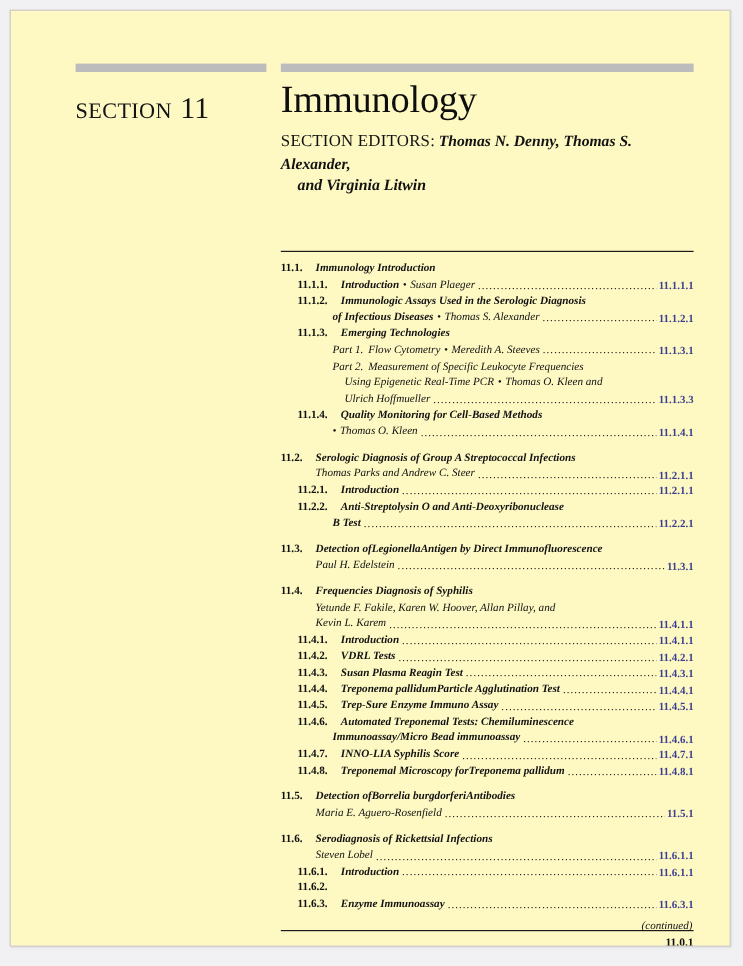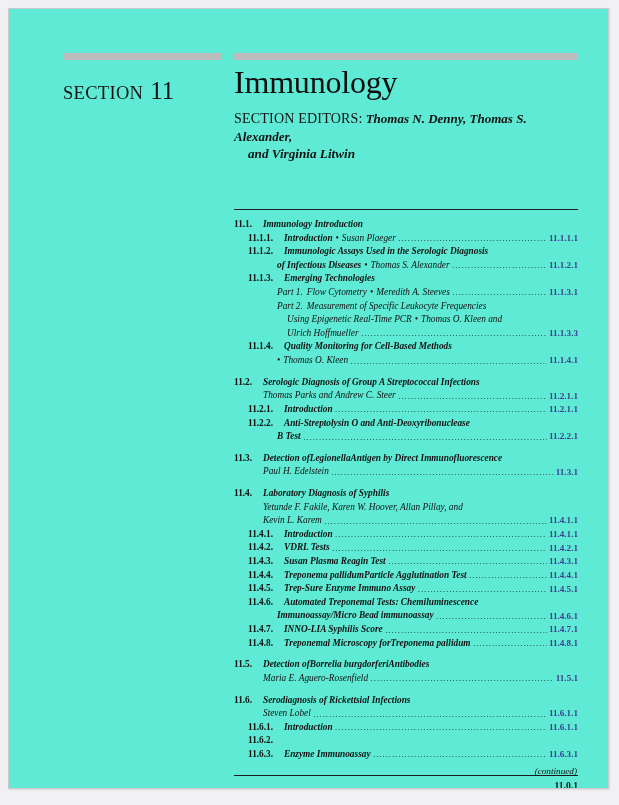--- a/index.html
+++ b/index.html
@@ -12,21 +12,21 @@
     height: 805px;
     font-family: "Liberation Serif", serif;
     overflow: hidden;
   }
   .page {
     position: absolute;
     left: 8px;
     top: 8px;
     width: 601px;
     height: 781px;
-    background: #5eead4;
+    background: #fef9c3;
     border: 1px solid #c9c9cf;
     box-shadow: 1px 1px 2px rgba(0,0,0,0.10);
     box-sizing: border-box;
     overflow: hidden;
   }
 
   
   .hdr-bars {
     position: absolute;
     left: 0; top: 44px;
@@ -337,21 +337,21 @@
           <span class="txt author">Paul H. Edelstein</span>
           <span class="leader"></span>
           <span class="pg">11.3.1</span>
         </span>
       </div>
     </div>
 
     <div class="grp">
       <div class="row">
         <span class="num">11.4.</span>
-        <span class="txt b">Laboratory Diagnosis of Syphilis</span>
+        <span class="txt b">Frequencies Diagnosis of Syphilis</span>
       </div>
       <div class="row lvl1">
         <span class="txt author">Yetunde F. Fakile, Karen W. Hoover, Allan Pillay, and</span>
       </div>
       <div class="row lvl1">
         <span class="txtwrap">
           <span class="txt author">Kevin L. Karem</span>
           <span class="leader"></span>
           <span class="pg">11.4.1.1</span>
         </span>

